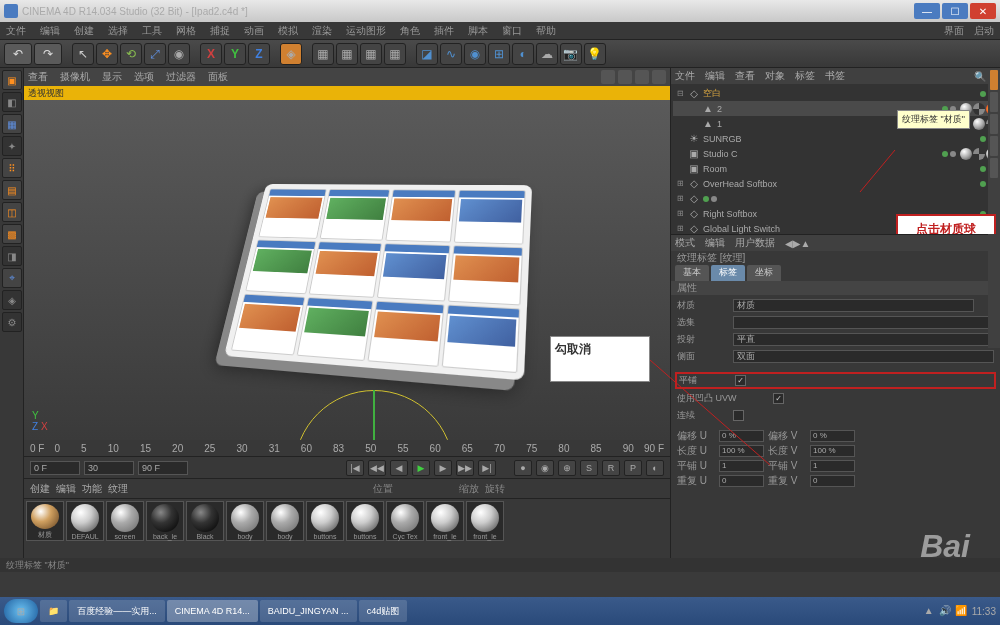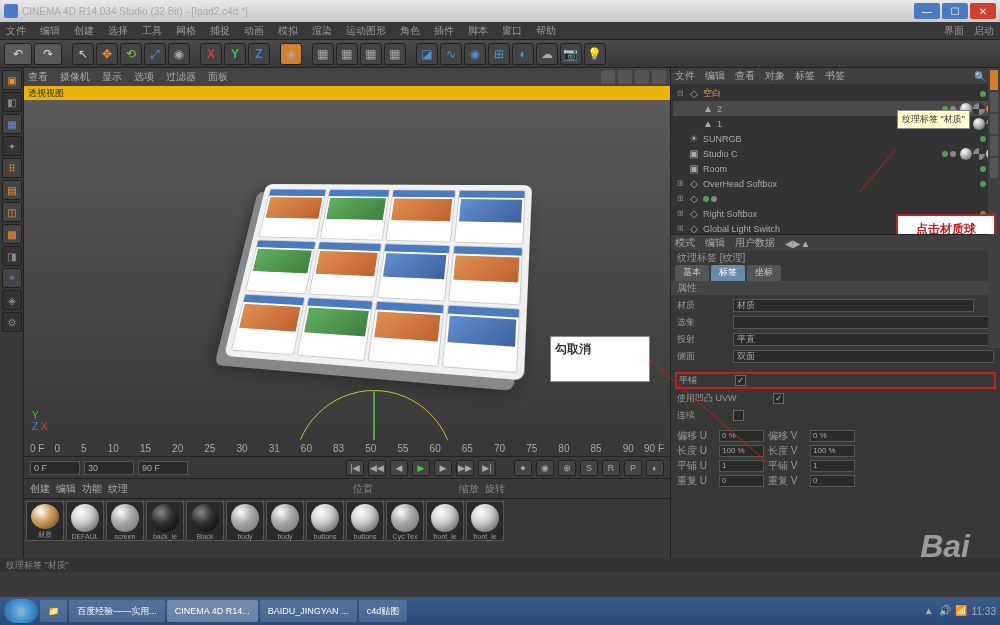--- a/index.html
+++ b/index.html
@@ -335,21 +335,21 @@
       <div class="bcol">
         <div class="coordbar">
           <span>创建</span>
           <span>编辑</span>
           <span>功能</span>
           <span>纹理</span>
         </div>
       </div>
       <div class="bcol">
         <div class="coordbar">
-          <span class="lbl" style="width:60px;text-align:left">位置</span>
+          <span class="lbl" style="width:60px;text-align:center">位置</span>
           <span class="lbl" style="width:60px;text-align:right">缩放</span>
           <span class="lbl" style="width:60px;text-align:left">旋转</span>
         </div>
       </div>
     </div>
     <div class="matpanel">
       <div class="matstrip" id="matstrip">
           <div class="matslot">
             <div class="matball mb1"></div>
             <div class="mlbl">材质</div>

